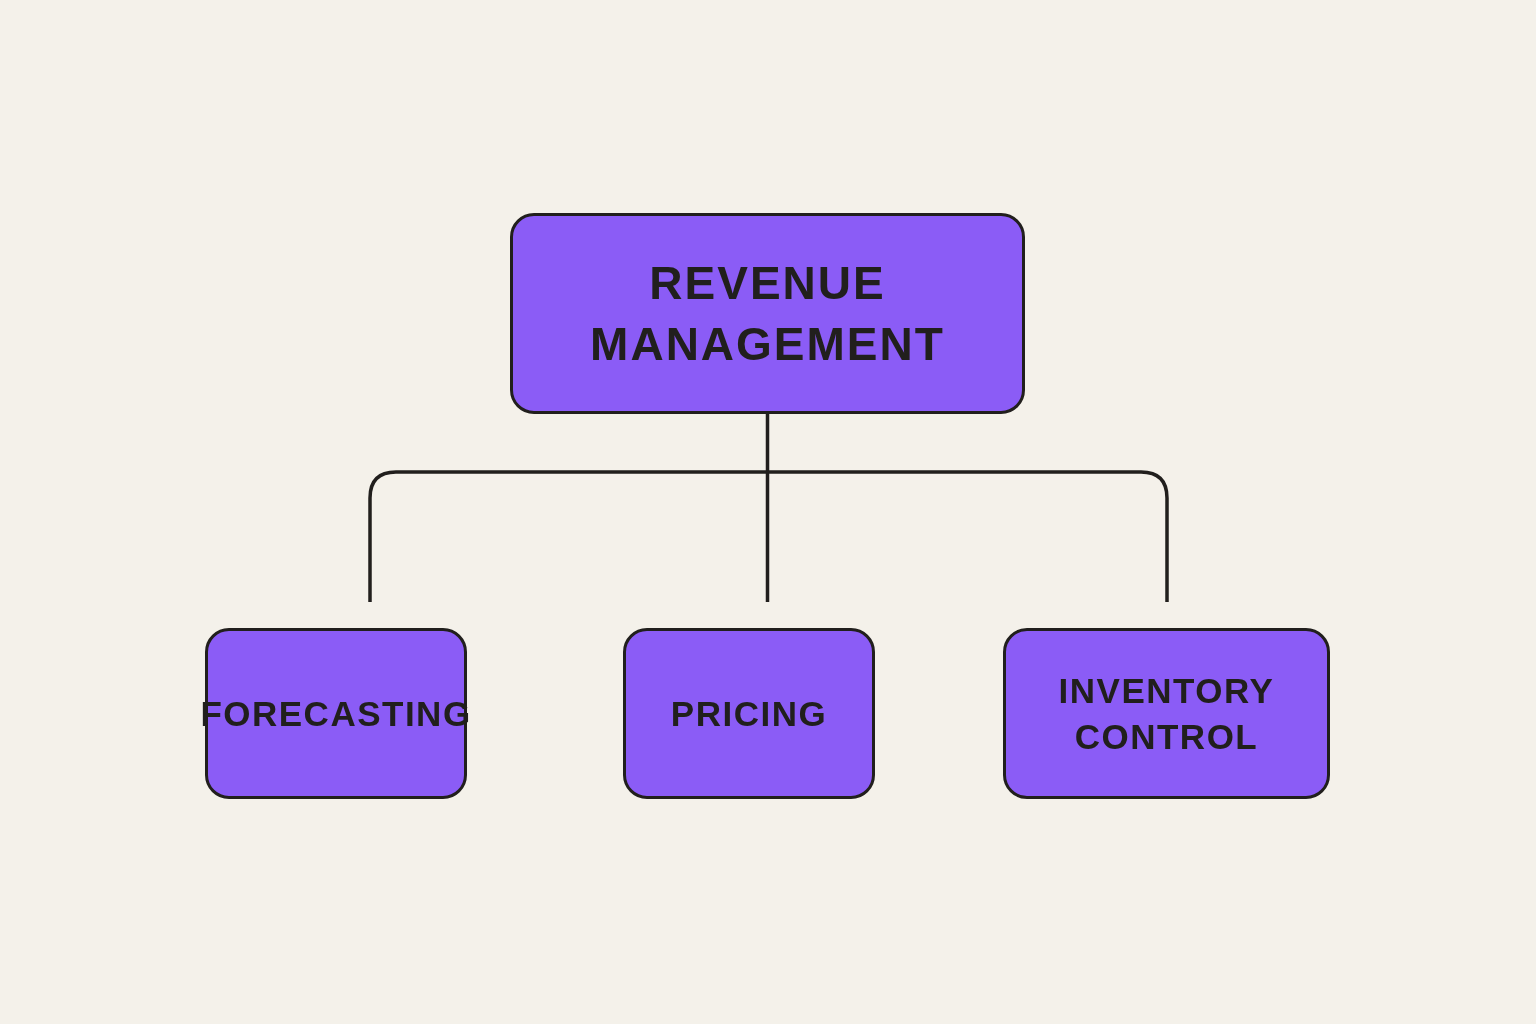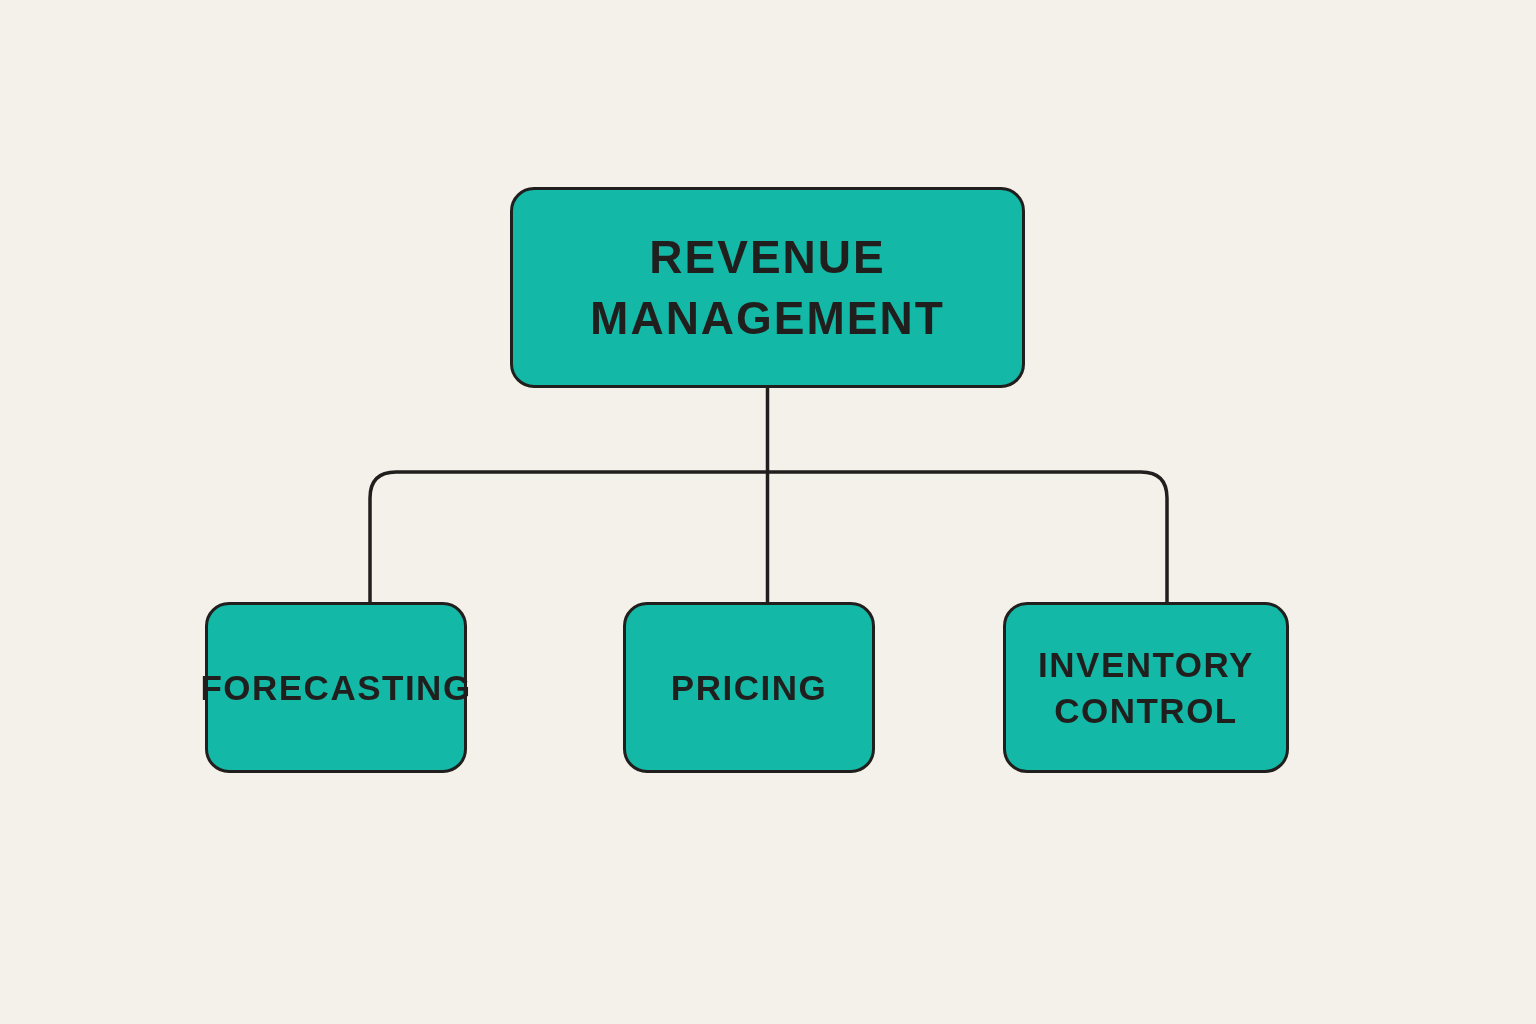--- a/index.html
+++ b/index.html
@@ -19,28 +19,29 @@
     left: 0;
     top: 0;
     width: 1536px;
     height: 1024px;
   }
   .node {
     position: absolute;
     box-sizing: border-box;
     border: 3.5px solid #211f1d;
     border-radius: 24px;
-    background: #14b8a6;
+    background: #8b5cf6;
     display: flex;
     align-items: center;
     justify-content: center;
     text-align: center;
     color: #211f1d;
     font-weight: 700;
     text-transform: uppercase;
+    margin-top: 26px;
   }
   .node-root {
     left: 510px;
     top: 187px;
     width: 515px;
     height: 201px;
     font-size: 46px;
     line-height: 1.32;
     letter-spacing: 2px;
     padding: 0 30px;
@@ -48,21 +49,21 @@
   .node-child {
     top: 602px;
     height: 171px;
     font-size: 35px;
     line-height: 1.3;
     letter-spacing: 1.5px;
     padding: 0 24px;
   }
   .node-forecasting { left: 205px; width: 262px; }
   .node-pricing     { left: 623px; width: 252px; text-align: center; }
-  .node-inventory   { left: 1003px; width: 286px; }
+  .node-inventory   { left: 1003px; width: 327px; }
 </style>
 </head>
 <body>
 
 <div class="canvas">
 
   <svg class="connectors" viewBox="0 0 1536 1024" xmlns="http://www.w3.org/2000/svg" aria-hidden="true">
 
     <path d="M 767.5 388 L 767.5 602" stroke="#211f1d" stroke-width="3.5" fill="none"></path>
 

